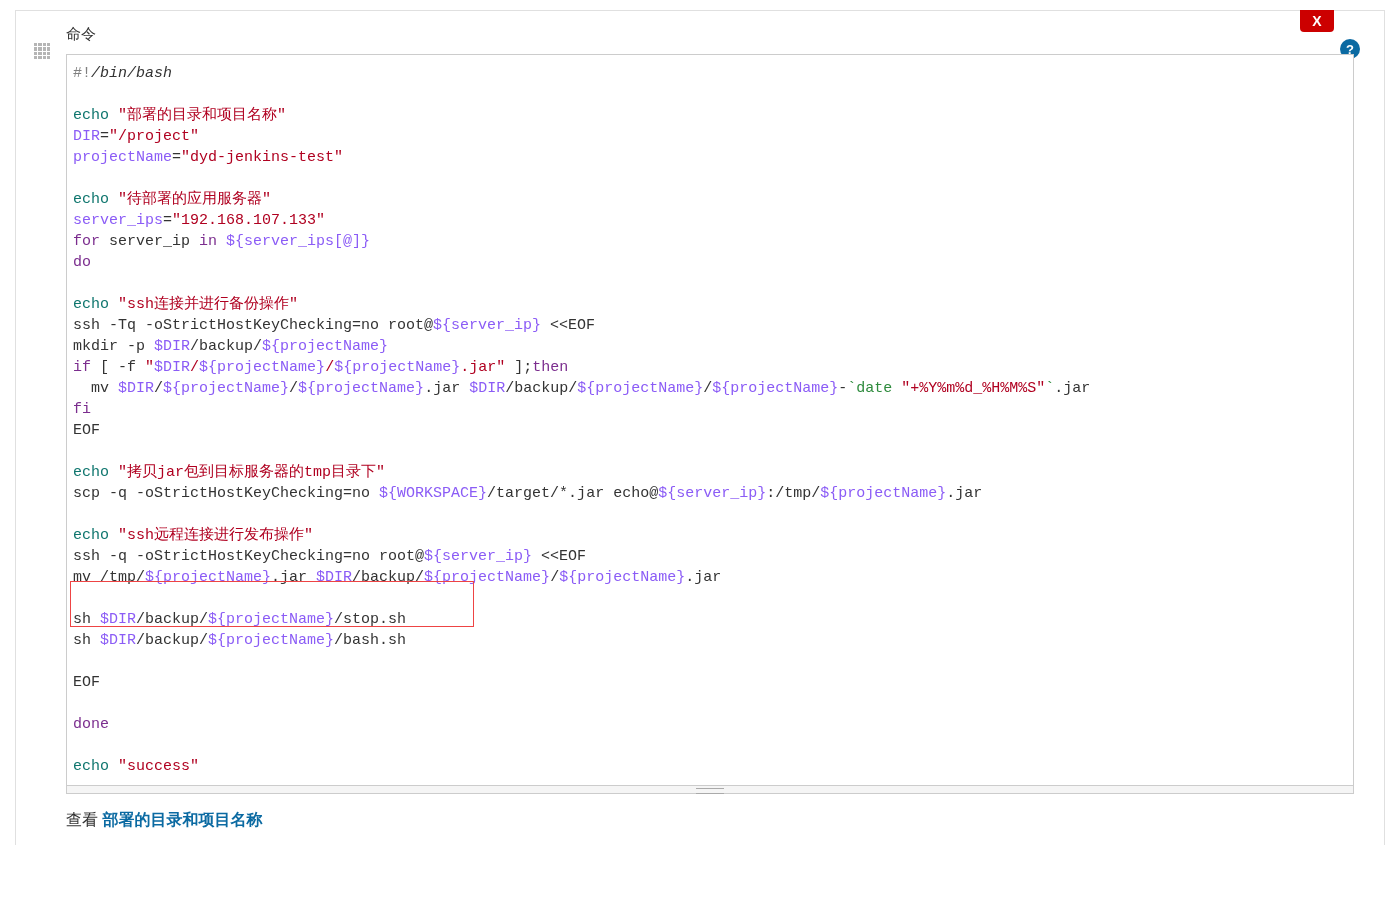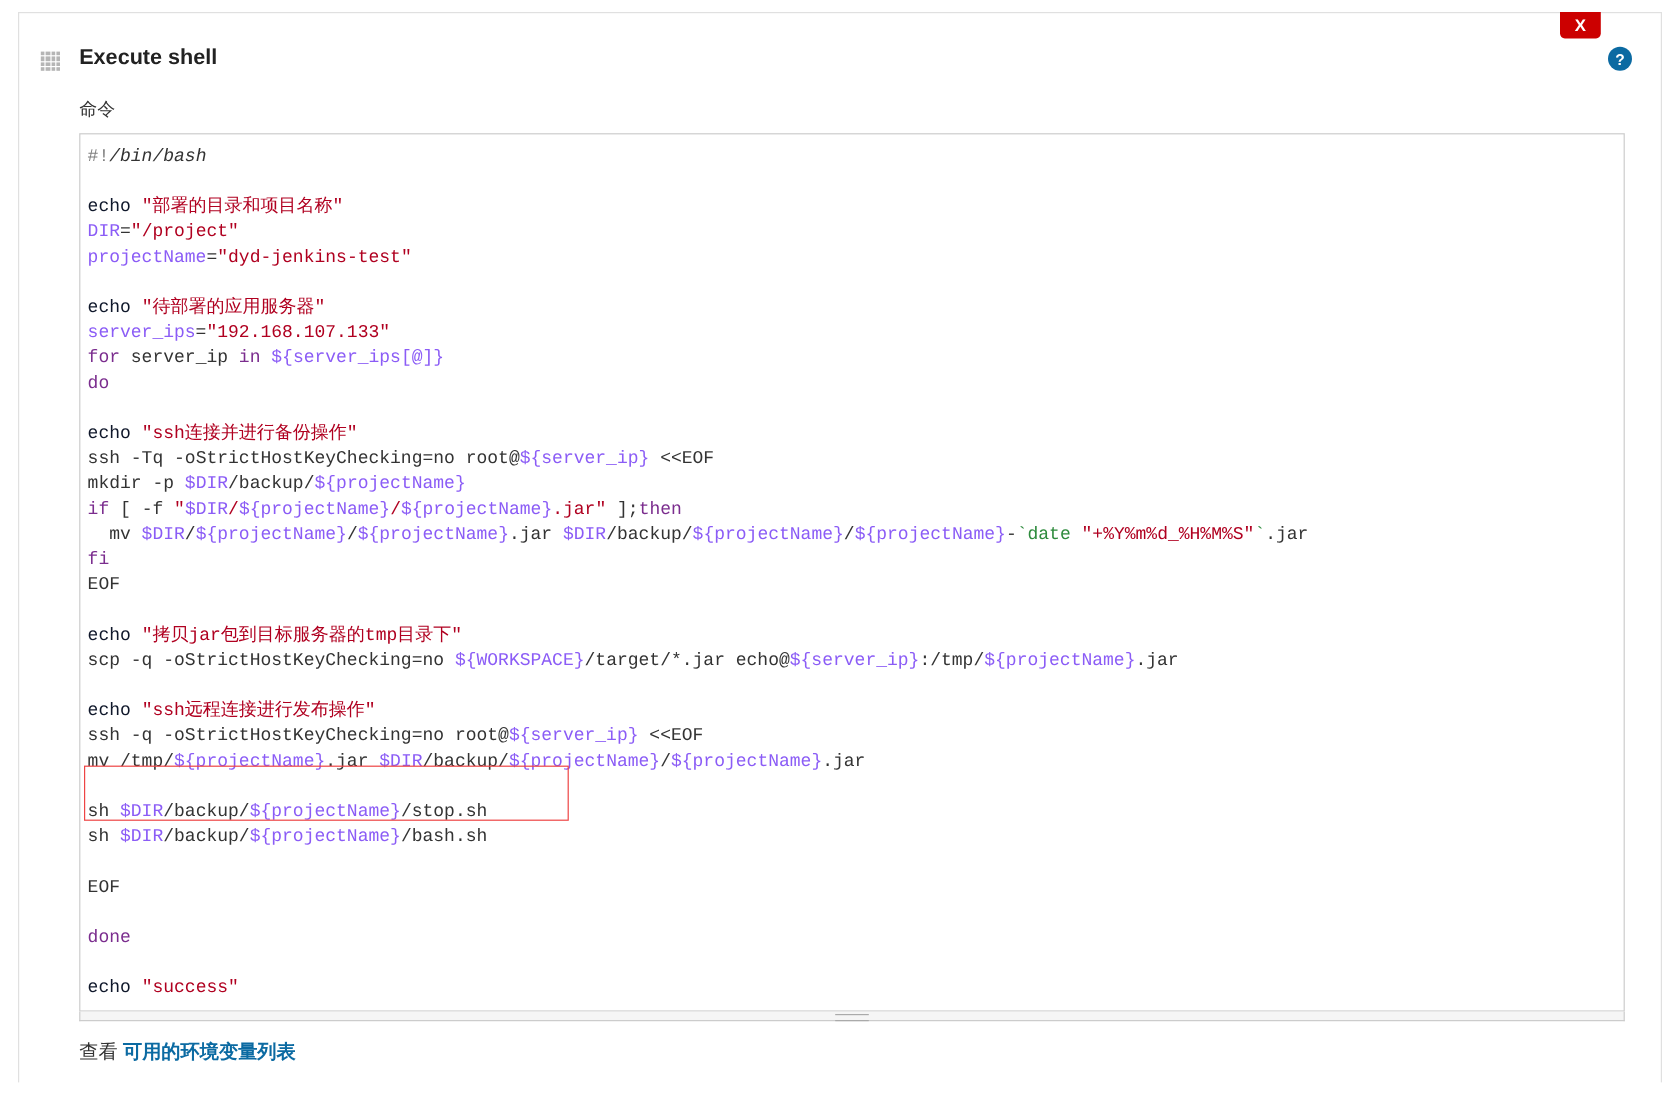--- a/index.html
+++ b/index.html
@@ -115,21 +115,21 @@
   }
   .footer-link {
     color: #0b6aa2;
     font-weight: bold;
     text-decoration: none;
     cursor: pointer;
   }
 
   
   .c-comment { color: #808080; } 
-  .c-builtin { color: #0f172a; } 
+  .c-builtin { color: #0f766e; } 
   .c-str     { color: #b00020; } 
   .c-var     { color: #8b5cf6; } 
   .c-kw      { color: #7b2d8e; font-family: Liberation Mono, monospace; }
   .c-assign  { color: #8b5cf6; }
   .c-plain   { color: #333; font-style: italic; }
   .c-green   { color: #2e8b3d; }
 
   .redbox {
     position: absolute;
     border: 1.5px solid #e44;
@@ -161,21 +161,20 @@
   </div>
 
   <div class="close-btn">
     <span>X</span>
   </div>
 
   <div class="help-icon">
     <span>?</span>
   </div>
 
-  <div class="step-title">Execute shell</div>
 
   <div class="field-label">命令</div>
 
   <div class="code-area"><span class="c-comment">#!</span><span class="c-plain">/bin/bash</span>
 
 <span class="c-builtin">echo</span> <span class="c-str">"部署的目录和项目名称"</span>
 <span class="c-assign">DIR</span><span>=</span><span class="c-str">"/project"</span>
 <span class="c-assign">projectName</span><span>=</span><span class="c-str">"dyd-jenkins-test"</span>
 
 <span class="c-builtin">echo</span> <span class="c-str">"待部署的应用服务器"</span>
@@ -203,15 +202,15 @@
 
 <span>EOF</span>
 
 <span class="c-kw">done</span>
 
 <span class="c-builtin">echo</span> <span class="c-str">"success"</span>
 <div class="redbox" id="redbox" style="top: 526px; left: 3px; width: 404px; height: 46px;"></div></div>
   <div class="resize-grip"></div>
 
   <div class="footer-line">
-    <span>查看 </span><a class="footer-link">可用的环境变量列表</a>
+    <span>查看 </span><a class="footer-link">部署的目录和项目名称</a>
   </div>
 </div>
 
 </body></html>

